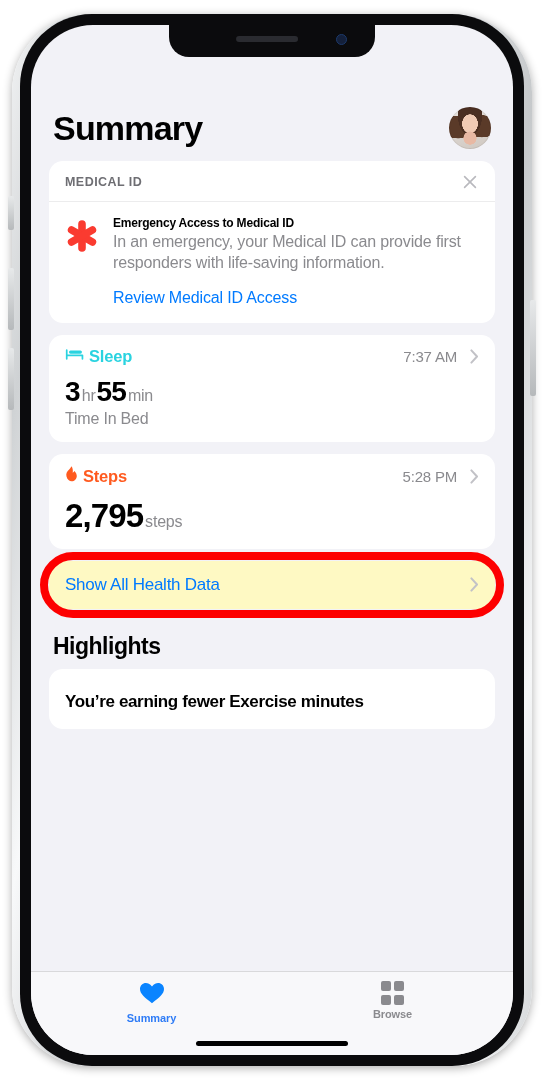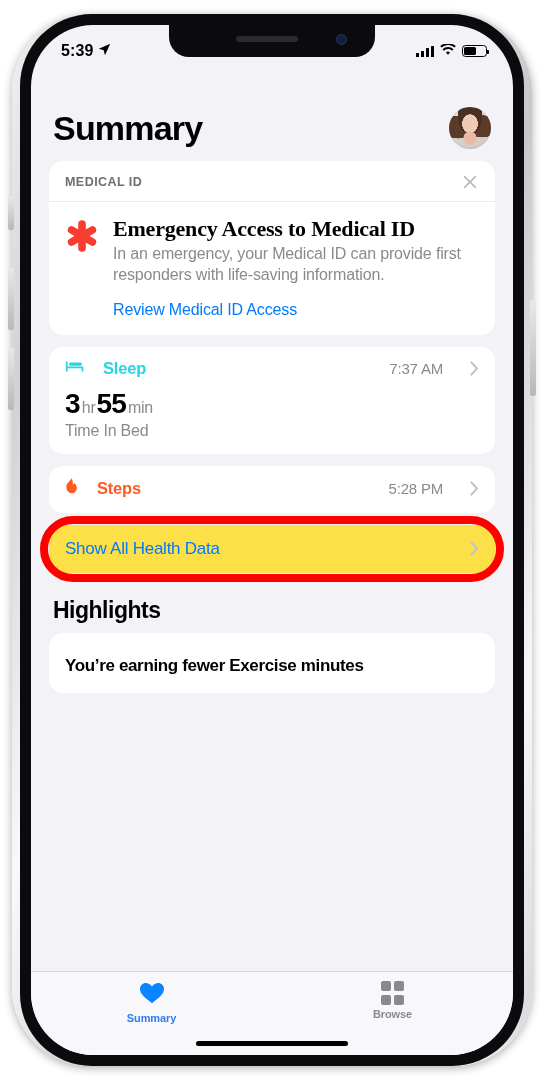--- a/index.html
+++ b/index.html
@@ -128,48 +128,48 @@
     padding: 12px 16px 10px 16px;
     border-bottom: 1px solid #ececed;
   }
   #medical-head-label {
     font-size: 12.5px; font-weight: 600; letter-spacing: .45px; color:#6e6e73;
   }
   #medical-close { color:#b9b9be; width:18px; height:18px; }
   #medical-body { display:flex; gap: 14px; padding: 14px 16px 16px 16px; }
   #medical-asterisk { flex: none; width: 34px; display:flex; justify-content:center; padding-top:4px; }
   #medical-text { flex:1; }
-  #medical-title { font-size: 22px; font-weight: 700; color:#000; letter-spacing:-.2px;font-family:Liberation Serif, serif; }
+  #medical-title { font-size: 12px; font-weight: 700; color:#000; letter-spacing:-.2px; }
   #medical-desc { font-size: 16px; color:#8a8a8e; line-height: 1.33; margin-top: 1px; letter-spacing:-.15px; }
   #medical-link { font-size: 16px; color:#007aff; margin-top: 15px; letter-spacing:-.15px; }
 
   
   .section-head {
     display:flex; align-items:flex-end; justify-content:space-between;
     margin: 24px 22px 9px 22px;
   }
   .section-title { font-size: 23px; font-weight: 700; letter-spacing:-.5px; color:#000; }
   .section-action { font-size: 17px; color:#007aff; letter-spacing:-.2px; }
 
   
   .fav-card { margin: 0 18px; padding: 12px 16px 14px 16px; }
-  .fav-top { display:flex; align-items:center; gap:19px; }
+  .fav-top { display:flex; align-items:center; gap:5px; }
   .fav-name { font-size: 16.5px; font-weight: 700; letter-spacing:-.2px; }
   .fav-spacer { flex: 1; }
   .fav-time { font-size: 15px; color:#8a8a8e; letter-spacing:-.2px; }
   .chev { color:#c2c2c7; margin-left:8px; display:flex; }
   .fav-value { margin-top: 10px; display:flex; align-items:baseline; }
   .fav-num { font-size: 28px; font-weight: 700; color:#000; letter-spacing:-.9px; }
   .fav-unit { font-size: 16px; color:#8a8a8e; margin: 0 1px 0 2px; letter-spacing:-.2px; }
   .fav-sub { font-size: 16px; color:#8a8a8e; margin-top: 2px; letter-spacing:-.2px; }
 
   
   #show-all-wrap { position: relative; margin: 12px 18px 0 18px; }
   #show-all-row {
-    background:#fde047; border-radius: 14px;
+    background:#fef9c3; border-radius: 14px;
     display:flex; align-items:center; justify-content:space-between;
     padding: 14px 16px;
   }
   #show-all-label { font-size: 17px; color:#007aff; letter-spacing:-.25px; }
   #show-all-highlight {
     position:absolute; left:-9px; top:-9px; right:-9px; bottom:-9px;
     border: 8px solid #fd0000; border-radius: 34px; pointer-events:none;
   }
 
   
@@ -208,48 +208,20 @@
 <div class="side-btn" id="btn-vol-down"></div>
 <div class="side-btn" id="btn-power"></div>
 
 <div id="screen">
 
   <div id="notch">
     <div id="notch-speaker"></div>
     <div id="notch-camera"></div>
   </div>
 
-  <div id="status-bar">
-    <div id="status-left">
-      <span id="status-time">5:39</span>
-      <span>
-        <svg width="13" height="13" viewBox="0 0 16 16">
-            <path d="M15 1L1 7.2l6 1.6L8.6 15z" fill="#000"></path>
-          </svg>
-      </span>
-    </div>
-    <div id="status-right">
-      <span class="bars">
-          <i></i>
-          <i></i>
-          <i></i>
-          <i></i>
-        </span>
-      <span>
-        <svg width="16" height="12" viewBox="0 0 16 12">
-          <path d="M8 10.7l2-2.3a3 3 0 00-4 0z" fill="#000"></path>
-          <path d="M8 5.1c1.6 0 3.1.6 4.2 1.6l1.3-1.5A8.2 8.2 0 008 3a8.2 8.2 0 00-5.5 2.2l1.3 1.5A6.2 6.2 0 018 5.1z" fill="#000"></path>
-          <path d="M8 1.1c2.5 0 4.8 1 6.5 2.5l1.3-1.5A11.6 11.6 0 008-.6 11.6 11.6 0 00.2 2.1l1.3 1.5A9.6 9.6 0 018 1.1z" fill="#000"></path>
-        </svg>
-      </span>
-      <span class="battery">
-          <div style="width:55%"></div>
-        </span>
-    </div>
-  </div>
 
   <div id="content">
 
     <div id="header-row">
       <div id="page-title">Summary</div>
       <div id="avatar"></div>
     </div>
 
     <div class="card" id="medical-card">
       <div id="medical-head">
@@ -314,20 +286,24 @@
         </span>
         <span class="fav-name" style="color:#ff5a1f">Steps</span>
         <span class="fav-spacer"></span>
         <span class="fav-time">5:28 PM</span>
         <span class="chev">
           <svg width="9" height="15" viewBox="0 0 9 15">
               <path d="M1.4 1.4L7 7.5l-5.6 6.1" stroke="#c2c2c7" stroke-width="2" fill="none" stroke-linecap="round" stroke-linejoin="round"></path>
             </svg>
         </span>
       </div>
+      <div class="fav-value">
+        <span class="fav-num" style="font-size:33px">2,795</span>
+        <span class="fav-unit">steps</span>
+      </div>
     </div>
 
     <div id="show-all-wrap">
       <div id="show-all-row">
         <span id="show-all-label">Show All Health Data</span>
         <span class="chev">
           <svg width="9" height="15" viewBox="0 0 9 15">
               <path d="M1.4 1.4L7 7.5l-5.6 6.1" stroke="#c2c2c7" stroke-width="2" fill="none" stroke-linecap="round" stroke-linejoin="round"></path>
             </svg>
         </span>

